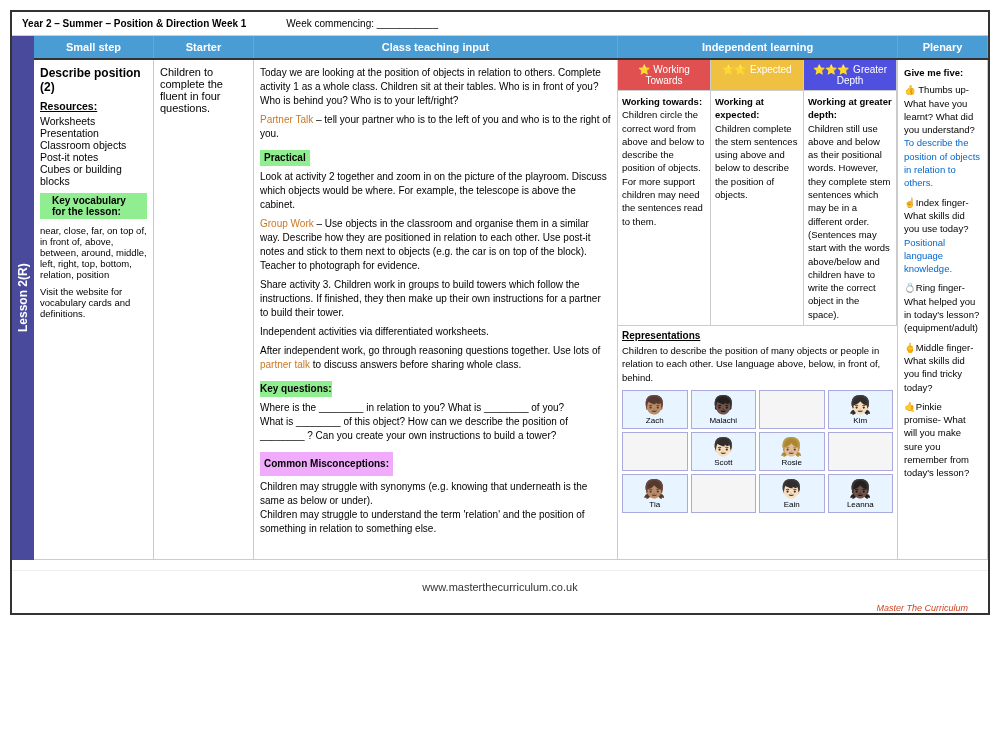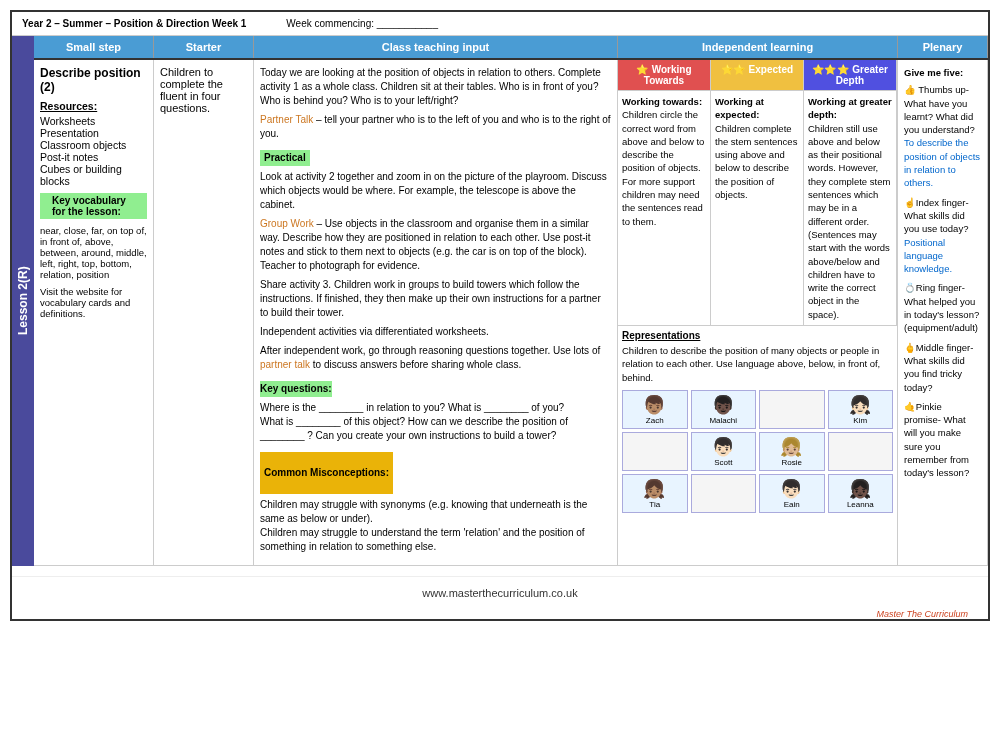--- a/index.html
+++ b/index.html
@@ -50,28 +50,28 @@
     
     .cell-starter { font-size: 11px; }
 
     
     .cell-teaching { font-size: 10px; }
     .cell-teaching .recap { color: #cc0000; text-decoration: underline; font-weight: bold; }
     .cell-teaching .partner-talk { color: #cc7722; }
     .cell-teaching .practical { background: #90ee90; display: inline-block; padding: 1px 4px; font-weight: bold; margin: 4px 0; }
     .cell-teaching .group-work { color: #cc7722; }
     .cell-teaching .key-questions { background: #90ee90; display: inline-block; padding: 1px 0; font-weight: bold; margin: 4px 0; }
-    .cell-teaching .common-misconceptions { background: #eab308; display: inline-block; padding: 14px 4px; font-weight: bold; margin: 4px 0; }
+    .cell-teaching .common-misconceptions { background: #f0abfc; display: inline-block; padding: 5px 4px; font-weight: bold; margin: 4px 0; }
     .cell-teaching .partner-talk-ref { color: #cc7722; }
     .para { margin-bottom: 5px; line-height: 1.4; }
 
     
     .cell-indep { padding: 0; }
     .indep-top { display: grid; grid-template-columns: 1fr 1fr 1fr; }
-    .indep-col-header { text-align: center; font-weight: bold; padding: 4px 3px; font-size: 10px; border-bottom: 1px solid #ccc; border-right: 1px solid #ccc; }
+    .indep-col-header { text-align: center; font-weight: normal; padding: 4px 3px; font-size: 10px; border-bottom: 1px solid #ccc; border-right: 1px solid #ccc; }
     .wt { background: #e05050; color: #fff; }
     .exp { background: #f0c040; color: #fff; }
     .gd { background: #5050e0; color: #fff; }
     .indep-cols { display: grid; grid-template-columns: 1fr 1fr 1fr; border-bottom: 1px solid #ccc; }
     .indep-col-body { padding: 4px; font-size: 9.5px; border-right: 1px solid #ccc; line-height: 1.4; }
     .indep-representations { padding: 4px; }
     .indep-representations .rep-title { text-decoration: underline; font-weight: bold; font-size: 10px; margin-bottom: 3px; }
     .indep-representations .rep-text { font-size: 9.5px; margin-bottom: 6px; line-height: 1.4; }
     .avatar-grid { display: grid; grid-template-columns: repeat(4, 1fr); gap: 3px; margin-top: 5px; }
     .avatar-cell { background: #e8f4ff; border: 1px solid #aad; display: flex; flex-direction: column; align-items: center; justify-content: center; padding: 3px; font-size: 8px; }

